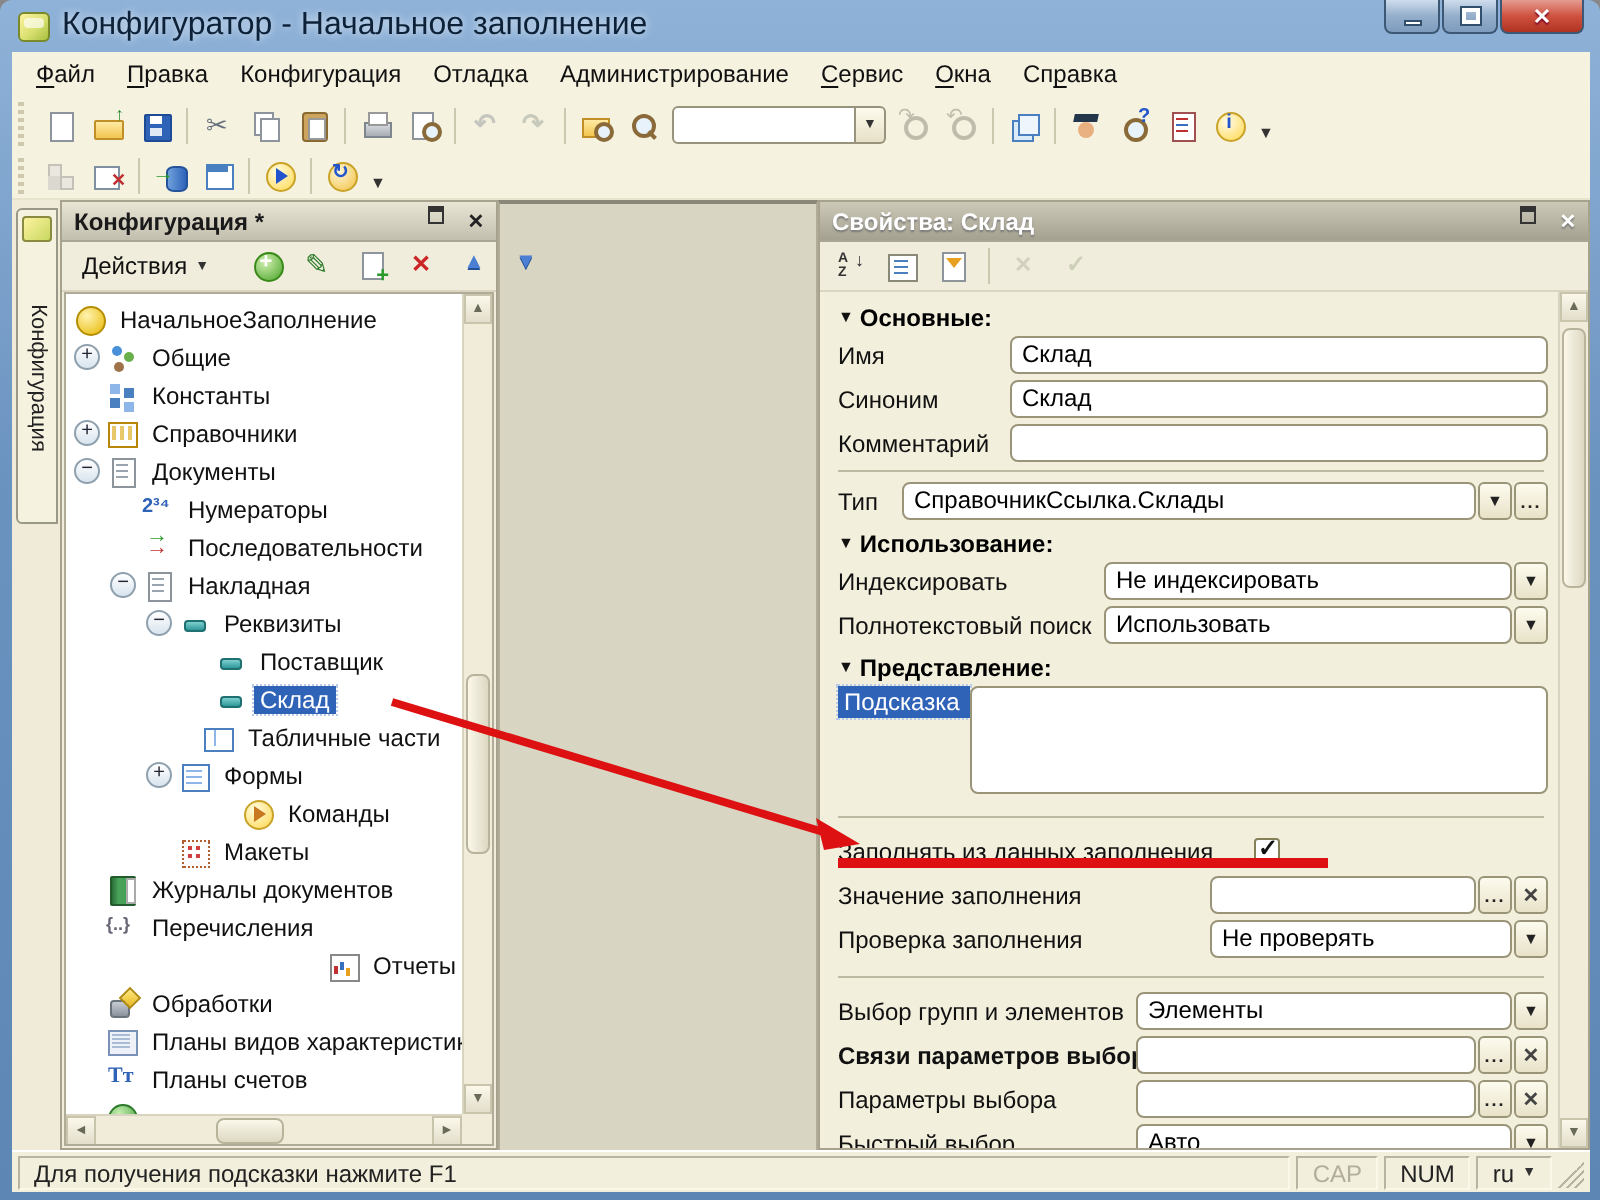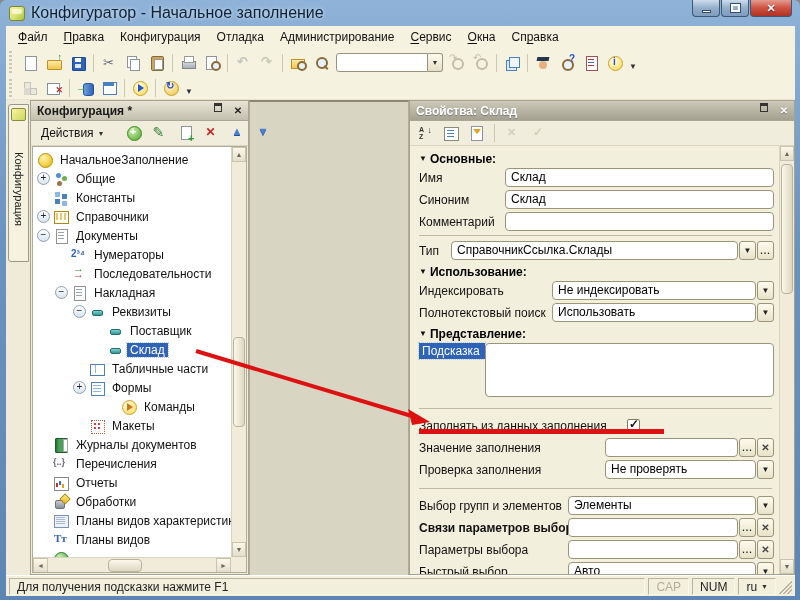--- a/index.html
+++ b/index.html
@@ -419,21 +419,21 @@
               <div class="trow" style="padding-left: 58px;">
                 <div class="texp empty"></div>
                 <span class="ticon i-attr"></span>
                 <span class="tlabel">Поставщик</span>
               </div>
               <div class="trow" style="padding-left: 58px;">
                 <div class="texp empty"></div>
                 <span class="ticon i-attr"></span>
                 <span class="tlabel sel">Склад</span>
               </div>
-              <div class="trow" style="padding-left: 40px;">
+              <div class="trow" style="padding-left: 52px;">
                 <div class="texp empty"></div>
                 <span class="ticon i-tabular"></span>
                 <span class="tlabel">Табличные части</span>
               </div>
               <div class="trow" style="padding-left: 40px;">
                 <div class="texp">+</div>
                 <span class="ticon i-forms"></span>
                 <span class="tlabel">Формы</span>
               </div>
               <div class="trow" style="padding-left: 40px; margin-left: 32px;">
@@ -449,39 +449,39 @@
               <div class="trow" style="padding-left: 4px;">
                 <div class="texp empty"></div>
                 <span class="ticon i-journal"></span>
                 <span class="tlabel">Журналы документов</span>
               </div>
               <div class="trow" style="padding-left: 4px;">
                 <div class="texp empty"></div>
                 <span class="ticon i-enums"></span>
                 <span class="tlabel">Перечисления</span>
               </div>
-              <div class="trow" style="padding-left: 4px;">
+              <div class="trow" style="padding-left: 4px; justify-content: flex-end;">
                 <div class="texp empty"></div>
                 <span class="ticon i-reports"></span>
                 <span class="tlabel">Отчеты</span>
               </div>
               <div class="trow" style="padding-left: 4px;">
                 <div class="texp empty"></div>
                 <span class="ticon i-processors"></span>
                 <span class="tlabel">Обработки</span>
               </div>
               <div class="trow" style="padding-left: 4px;">
                 <div class="texp empty"></div>
                 <span class="ticon i-chartypes"></span>
                 <span class="tlabel">Планы видов характеристик</span>
               </div>
               <div class="trow" style="padding-left: 4px;">
                 <div class="texp empty"></div>
                 <span class="ticon i-accounts"></span>
-                <span class="tlabel">Планы видов</span>
+                <span class="tlabel">Планы счетов</span>
               </div>
               <div class="trow" style="padding-left: 4px;">
                 <div class="texp empty"></div>
                 <span class="ticon i-exchange"></span>
                 <span class="tlabel"></span>
               </div>
             </div>
           <div class="vscroll">
             <div class="sbtn" style="position:absolute;top:0;">▲</div>
             <div class="vthumb" style="top:190px;height:90px;"></div>

